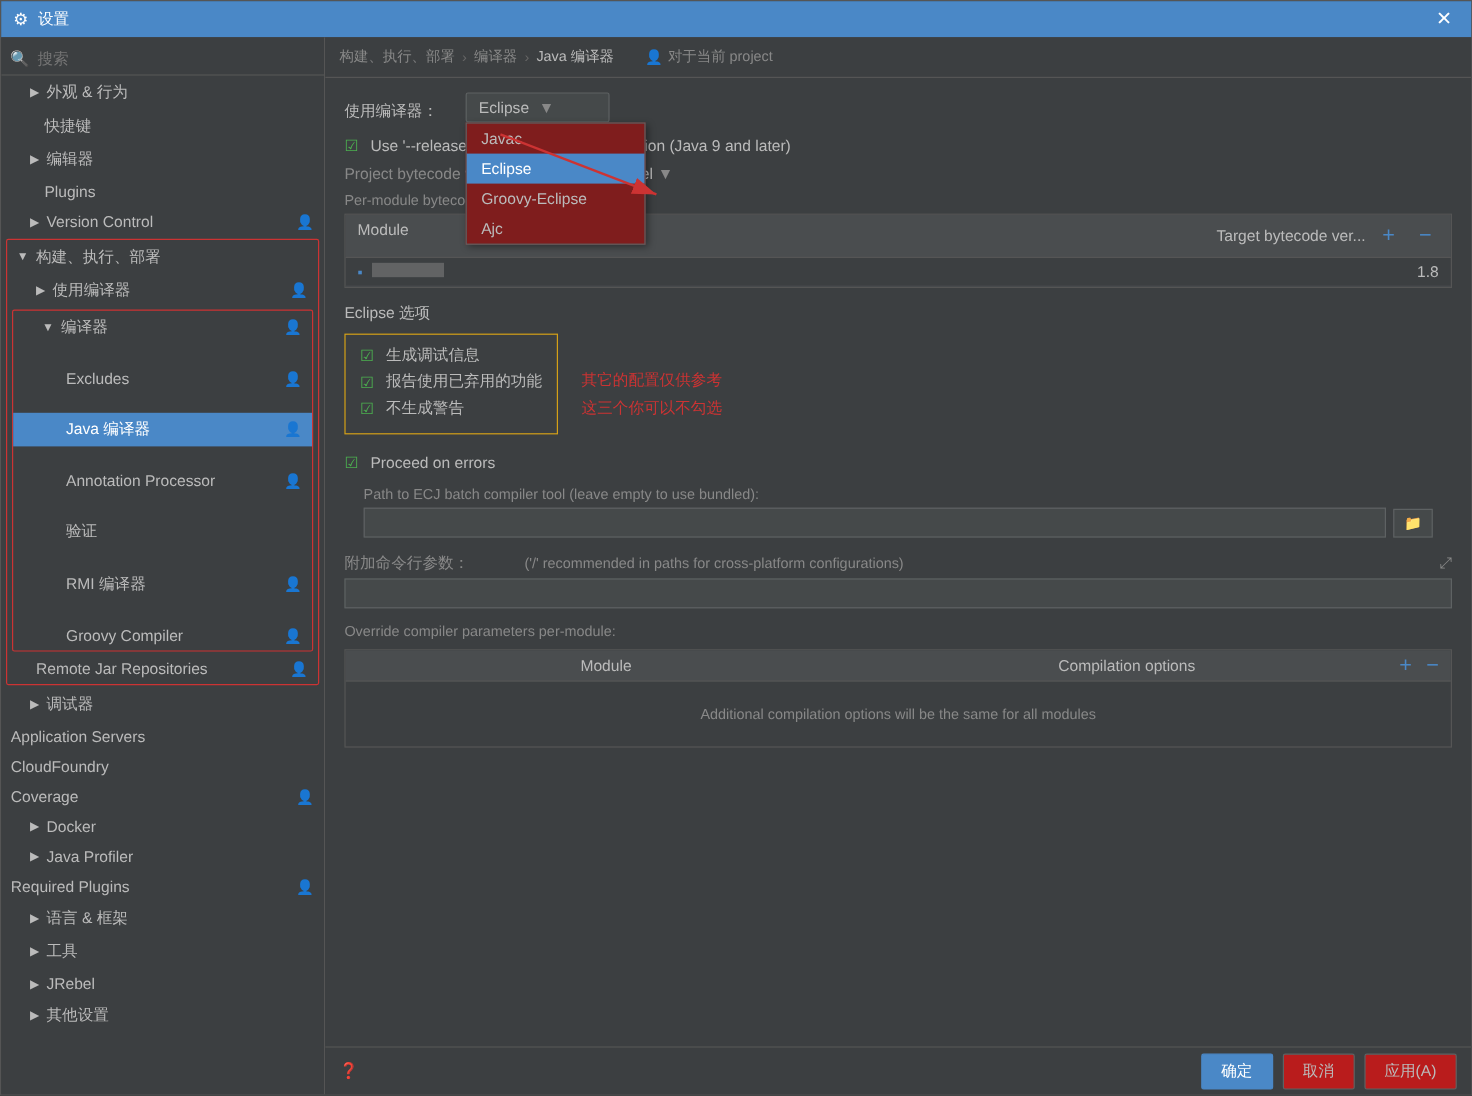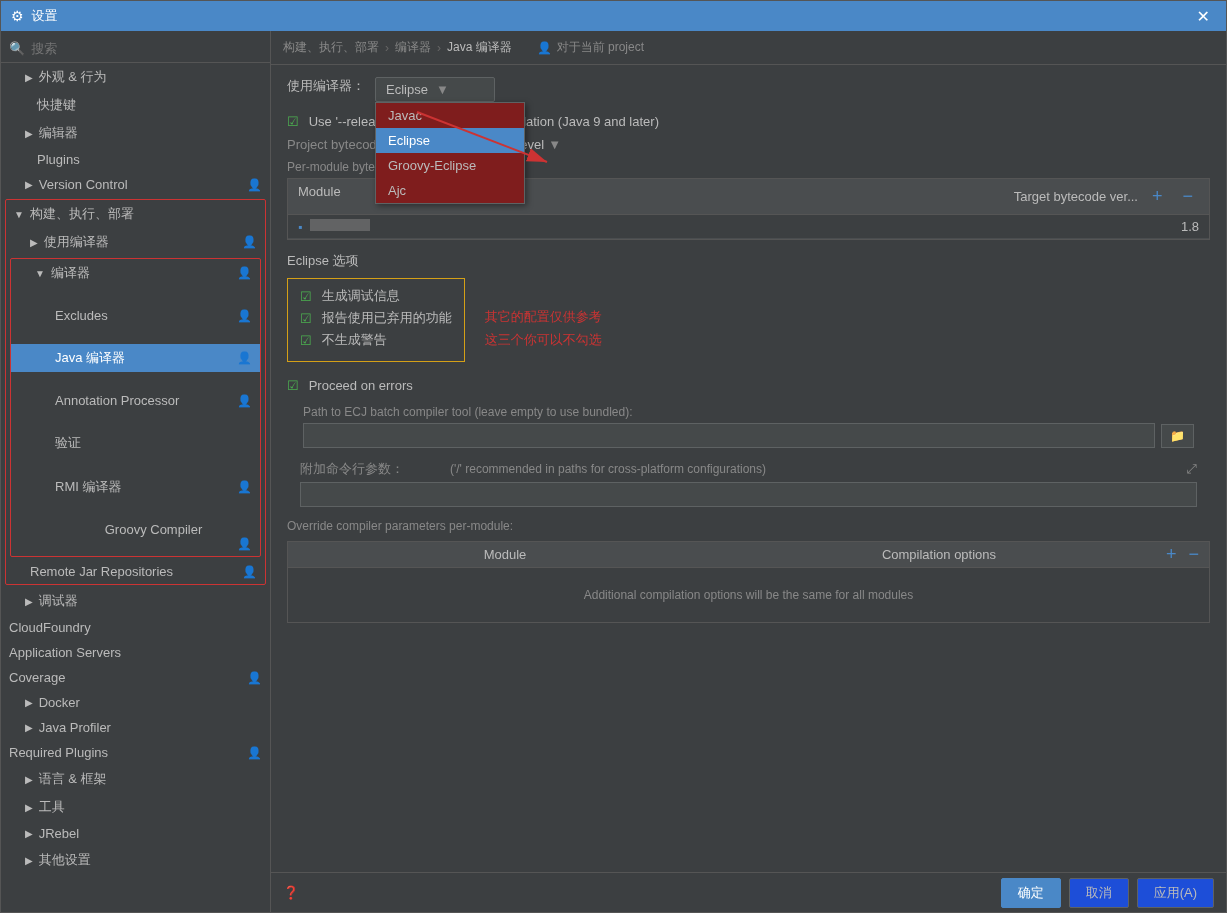--- a/index.html
+++ b/index.html
@@ -33,21 +33,21 @@
     
     .right-panel { flex: 1; background: #3c3f41; display: flex; flex-direction: column; overflow: hidden; }
     
     .breadcrumb-bar { padding: 8px 12px; display: flex; align-items: center; gap: 6px; color: #888; font-size: 12px; border-bottom: 1px solid #555; flex-shrink: 0; }
     .breadcrumb-bar .separator { color: #666; }
     .breadcrumb-bar .current { color: #bbb; }
     .breadcrumb-bar .project-btn { margin-left: 20px; display: flex; align-items: center; gap: 4px; color: #888; font-size: 12px; cursor: pointer; }
     
     .panel-content { flex: 1; overflow-y: auto; padding: 12px 16px; position: relative; }
     
-    .compiler-row { display: flex; align-items: flex-start; gap: 10px; margin-bottom: 10px; position: relative; }
+    .compiler-row { display: flex; align-items: flex-end; gap: 23px; margin-bottom: 10px; position: relative; }
     .compiler-label { color: #bbb; font-size: 13px; }
     
     .dropdown { position: relative; display: inline-block; }
     .dropdown-btn { background: #45494a; border: 1px solid #5e6263; color: #bbb; padding: 4px 10px; font-size: 13px; cursor: pointer; display: flex; align-items: center; gap: 8px; min-width: 120px; border-radius: 2px; }
     .dropdown-btn .arrow { color: #888; }
     
     .dropdown-menu { position: absolute; top: 100%; left: 0; background: #7f1d1d; border: 1px solid #5e6263; z-index: 100; min-width: 150px; box-shadow: 2px 2px 6px rgba(0,0,0,0.4); }
     .dropdown-menu-item { padding: 5px 12px; cursor: pointer; color: #bbb; font-size: 13px; }
     .dropdown-menu-item.selected { background: #4a88c7; color: white; }
     
@@ -66,39 +66,39 @@
     .eclipse-section-title { color: #bbb; font-size: 13px; margin-bottom: 8px; }
     
     .yellow-box { border: 1px solid #d4a017; padding: 8px 12px; display: inline-block; margin-bottom: 8px; }
     
     .path-section { margin: 12px 16px; }
     .path-label { color: #888; font-size: 12px; margin-bottom: 4px; }
     .path-input-row { display: flex; gap: 6px; align-items: center; }
     .path-input { background: #45494a; border: 1px solid #5e6263; color: #bbb; padding: 4px 8px; font-size: 13px; flex: 1; outline: none; }
     .path-btn { background: #45494a; border: 1px solid #5e6263; color: #bbb; padding: 4px 8px; cursor: pointer; font-size: 12px; }
     
-    .params-section { margin: 12px 13px; }
+    .params-section { margin: 12px 0; }
     .params-row { display: flex; align-items: center; gap: 10px; }
     .params-label { color: #888; font-size: 13px; min-width: 140px; }
     .params-note { color: #888; font-size: 12px; flex: 1; }
     .params-expand { color: #888; cursor: pointer; }
     
     .override-section { margin: 12px 0; }
     .override-title { color: #888; font-size: 12px; margin-bottom: 8px; }
     .override-table { border: 1px solid #555; }
     .override-header { display: flex; background: #4a4d4f; border-bottom: 1px solid #555; }
     .override-header-cell { padding: 5px 10px; font-size: 13px; color: #bbb; flex: 1; text-align: center; }
     .override-empty-row { padding: 20px; text-align: center; color: #888; font-size: 12px; }
     
     .add-remove-btn { background: transparent; border: none; color: #4a88c7; cursor: pointer; font-size: 18px; padding: 2px 6px; }
     
     .bottom-bar { height: 40px; background: #3c3f41; border-top: 1px solid #555; display: flex; align-items: center; justify-content: flex-end; padding: 0 12px; gap: 8px; flex-shrink: 0; }
     .action-btn { padding: 5px 16px; font-size: 13px; cursor: pointer; border-radius: 2px; border: 1px solid #5e6263; }
     .action-btn.primary { background: #4a88c7; color: white; border-color: #4a88c7; }
-    .action-btn.secondary { background: #1d4ed8; color: #bbb; }
+    .action-btn.secondary { background: #b91c1c; color: #bbb; }
   </style>
 </head>
 <body>
 
 <div class="window">
 
   <div class="title-bar">
     <span class="title-icon">⚙</span>
     <span class="title-text">设置</span>
     <span class="close-btn">✕</span>
@@ -161,40 +161,40 @@
             <span>Annotation Processor</span>
             <span class="user-icon">👤</span>
           </div>
           <div class="sidebar-item indent-2" style="padding-left:44px;">
             <span>验证</span>
           </div>
           <div class="sidebar-item indent-2" style="padding-left:44px;">
             <span>RMI 编译器</span>
             <span class="user-icon">👤</span>
           </div>
-          <div class="sidebar-item indent-2" style="padding-left:44px;flex-direction:column;">
+          <div class="sidebar-item indent-2" style="padding-left:44px;">
             <span>Groovy Compiler</span>
             <span class="user-icon">👤</span>
           </div>
         </div>
         <div class="sidebar-item indent-1" style="padding-left:24px;">
           <span>Remote Jar Repositories</span>
           <span class="user-icon">👤</span>
         </div>
       </div>
 
       <div class="sidebar-item indent-1">
         <span class="arrow">▶</span>
         <span>调试器</span>
       </div>
       <div class="sidebar-item indent-1" style="padding-left:8px;">
+        <span>Application Servers</span>
+      </div>
+      <div class="sidebar-item indent-1" style="padding-left:8px;">
         <span>CloudFoundry</span>
-      </div>
-      <div class="sidebar-item indent-1" style="padding-left:8px;">
-        <span>Application Servers</span>
       </div>
       <div class="sidebar-item indent-1" style="padding-left:8px;">
         <span>Coverage</span>
         <span class="user-icon">👤</span>
       </div>
       <div class="sidebar-item indent-1">
         <span class="arrow">▶</span>
         <span>Docker</span>
       </div>
       <div class="sidebar-item indent-1">

